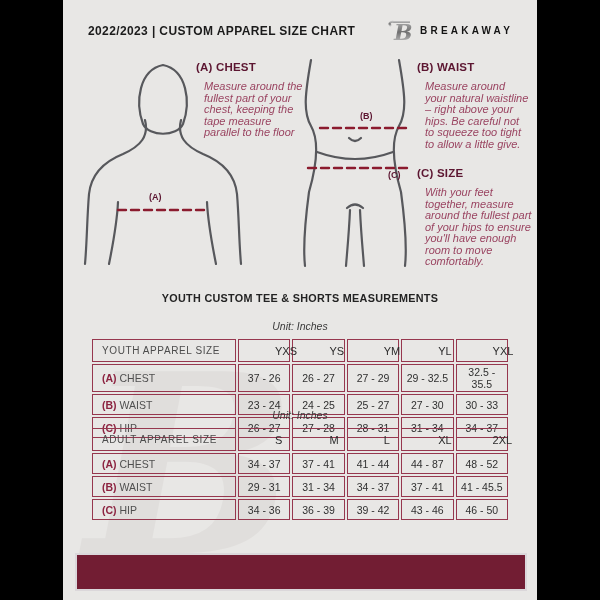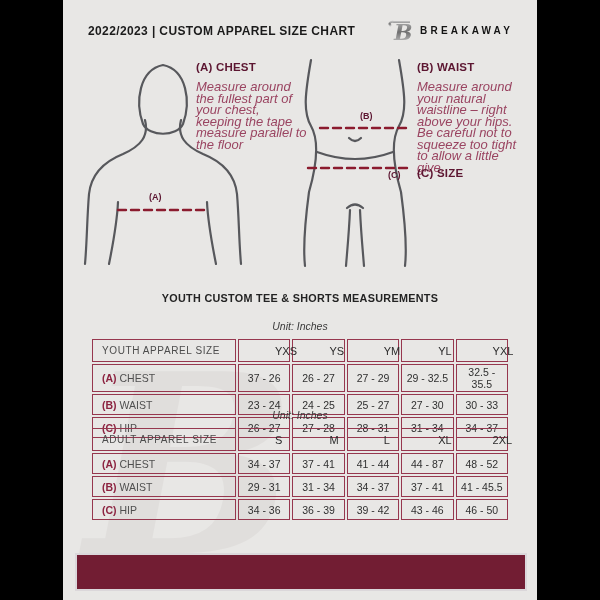--- a/index.html
+++ b/index.html
@@ -22,21 +22,21 @@
 
   
   .fig{position:absolute;}
   .fig svg path, .fig svg ellipse{fill:none;stroke:#57585c;stroke-width:2.2;stroke-linecap:round;}
   .fig svg .dash{stroke:#8b1b2e;stroke-width:2.4;stroke-dasharray:8 5;}
   .meas-label{position:absolute;font-size:9px;font-weight:bold;color:#5c1631;z-index:2;}
 
   
   .guide-sec{position:absolute;z-index:2;}
   .guide-sec h3{margin:0;font-size:11.5px;font-weight:bold;color:#5c1631;letter-spacing:.2px;}
-  .guide-sec p{margin:8px 0 0 0;font-size:13px;font-style:italic;color:#9a4461;
+  .guide-sec p{margin:8px 0 0 8px;font-size:11px;font-style:italic;color:#9a4461;
     line-height:11.5px;}
 
   
   .tbl-block{position:absolute;width:420px;left:27px;text-align:center;}
   .tbl-title{margin:16px;font-size:10.8px;font-weight:bold;color:#232323;letter-spacing:.3px;}
   .tbl-unit{margin:1px 0 0 0;font-size:10.5px;font-style:italic;color:#3a3a3a;}
   table{width:420px;margin-top:5px;table-layout:fixed;border-collapse:separate;
     border-spacing:2px;}
   th,td{border:1px solid #96374e;background:transparent;}
   th.lbl-col{width:132px;}
@@ -108,20 +108,21 @@
       <div class="guide-sec" style="left:133px;top:61px;width:112px;">
         <h3>(A) CHEST</h3>
         <p>Measure around the fullest part of your chest, keeping the tape measure parallel to the floor</p>
       </div>
       <div class="guide-sec" style="left:354px;top:61px;width:112px;">
         <h3>(B) WAIST</h3>
         <p>Measure around your natural waistline – right above your hips. Be careful not to squeeze too tight to allow a little give.</p>
       </div>
       <div class="guide-sec" style="left:354px;top:167px;width:118px;">
         <h3>(C) SIZE</h3>
+        <p>With your feet together, measure around the fullest part of your hips to ensure you'll have enough room to move comfortably.</p>
       </div>
 
       <div class="tbl-block" style="top:276px;">
         <h2 class="tbl-title">YOUTH CUSTOM TEE &amp; SHORTS MEASUREMENTS</h2>
         <p class="tbl-unit">Unit: Inches</p>
         <table>
             <thead>
               <tr>
                 <th class="lbl-col">YOUTH APPAREL SIZE</th>
                 <th>YXS</th>

